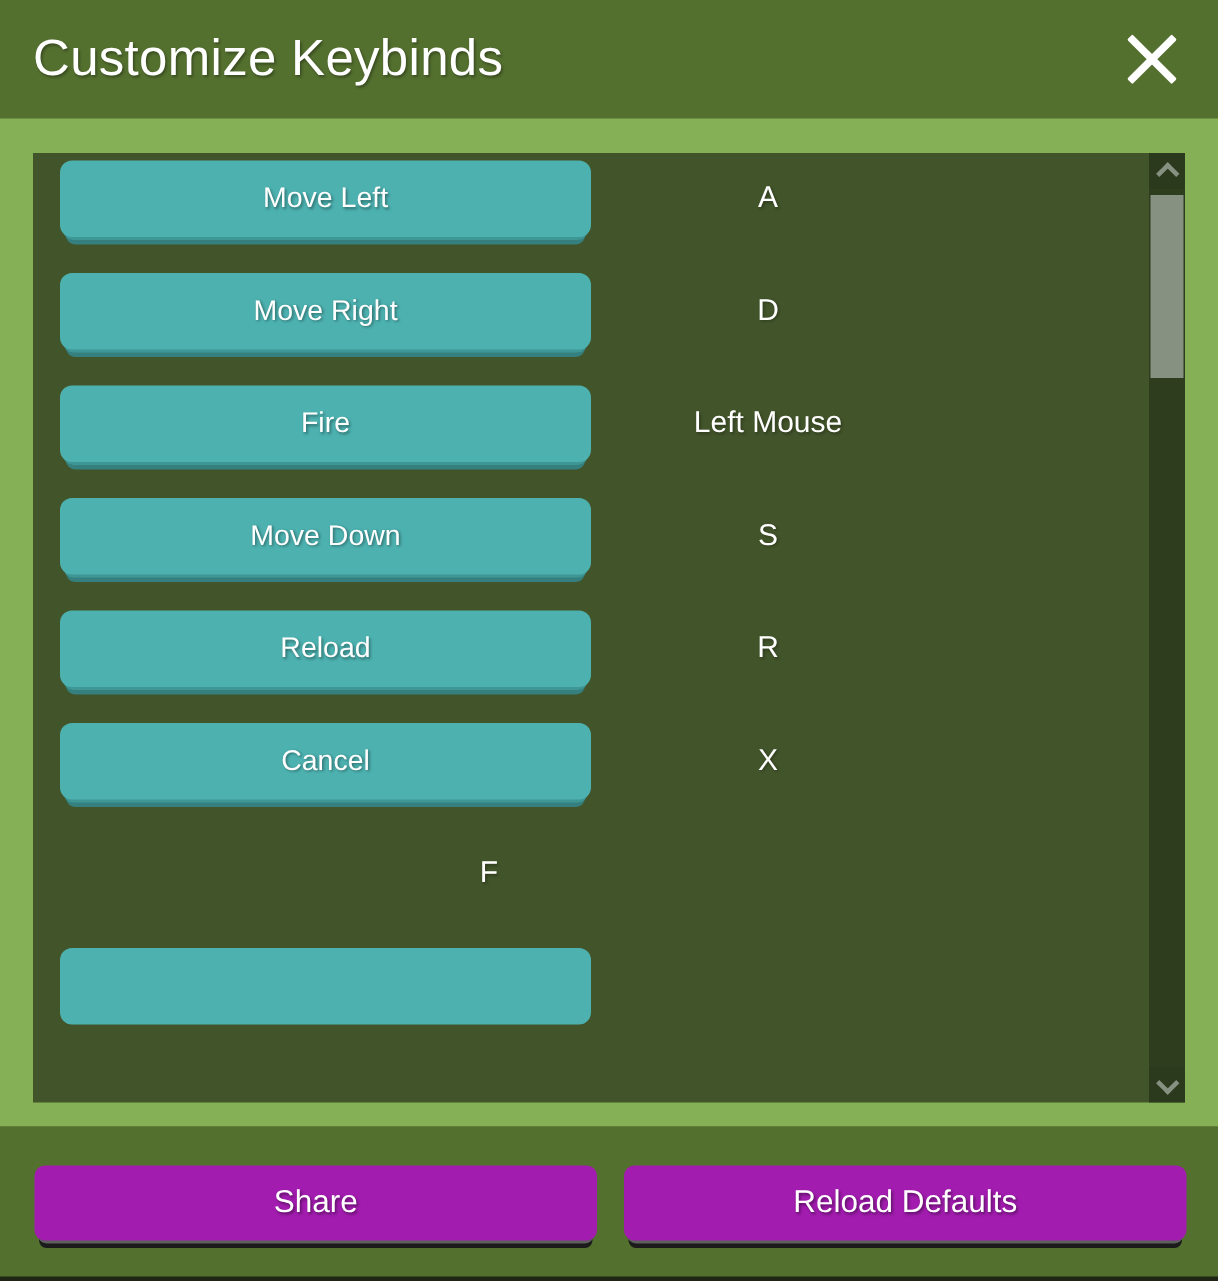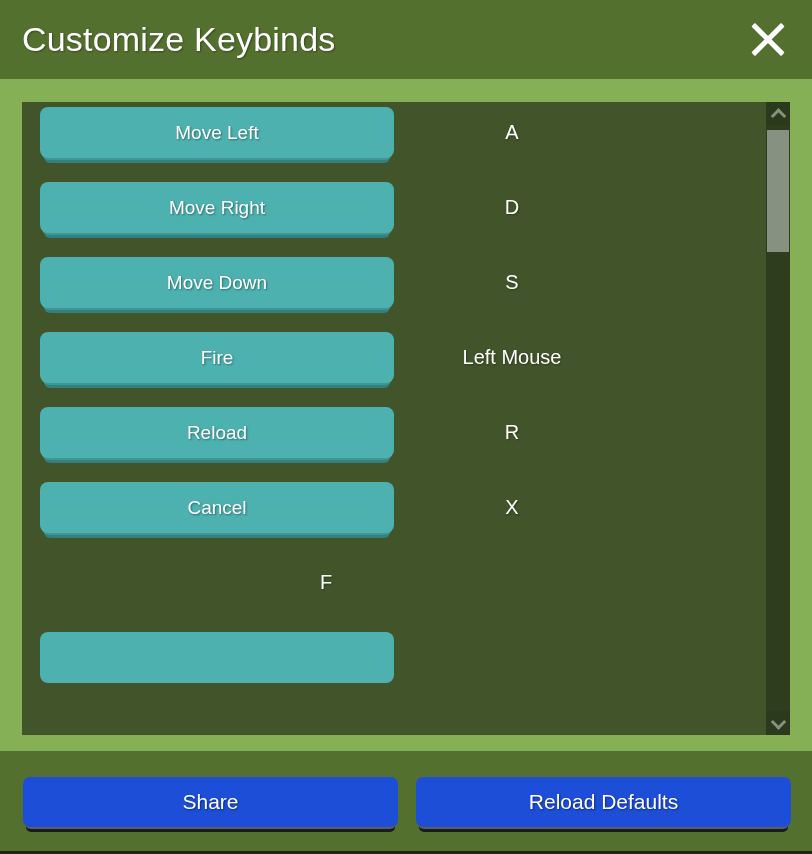--- a/index.html
+++ b/index.html
@@ -210,21 +210,21 @@
     cursor: pointer;
   }
   #share-btn   { left: 23px;  width: 375px; }
   #restore-btn { left: 416px; width: 375px; }
 
   .footer-face {
     position: absolute;
     left: 0; top: 0;
     width: 100%;
     height: 50px;
-    background: #1d4ed8;
+    background: #a21caf;
     border-radius: 7px;
     display: flex;
     align-items: center;
     justify-content: center;
     z-index: 2;
   }
   .footer-edge1 {
     position: absolute;
     left: 2px; top: 44px;
     width: calc(100% - 4px);
@@ -292,37 +292,37 @@
         </div>
         <div class="key-cell">
           <span class="key-label">D</span>
         </div>
       </div>
       <div class="row">
         <div class="action-btn">
           <div class="action-edge2"></div>
           <div class="action-edge1"></div>
           <div class="action-face">
+            <span class="action-label">Fire</span>
+          </div>
+        </div>
+        <div class="key-cell">
+          <span class="key-label">Left Mouse</span>
+        </div>
+      </div>
+      <div class="row">
+        <div class="action-btn">
+          <div class="action-edge2"></div>
+          <div class="action-edge1"></div>
+          <div class="action-face">
             <span class="action-label">Move Down</span>
           </div>
         </div>
         <div class="key-cell">
           <span class="key-label">S</span>
-        </div>
-      </div>
-      <div class="row">
-        <div class="action-btn">
-          <div class="action-edge2"></div>
-          <div class="action-edge1"></div>
-          <div class="action-face">
-            <span class="action-label">Fire</span>
-          </div>
-        </div>
-        <div class="key-cell">
-          <span class="key-label">Left Mouse</span>
         </div>
       </div>
       <div class="row">
         <div class="action-btn">
           <div class="action-edge2"></div>
           <div class="action-edge1"></div>
           <div class="action-face">
             <span class="action-label">Reload</span>
           </div>
         </div>

